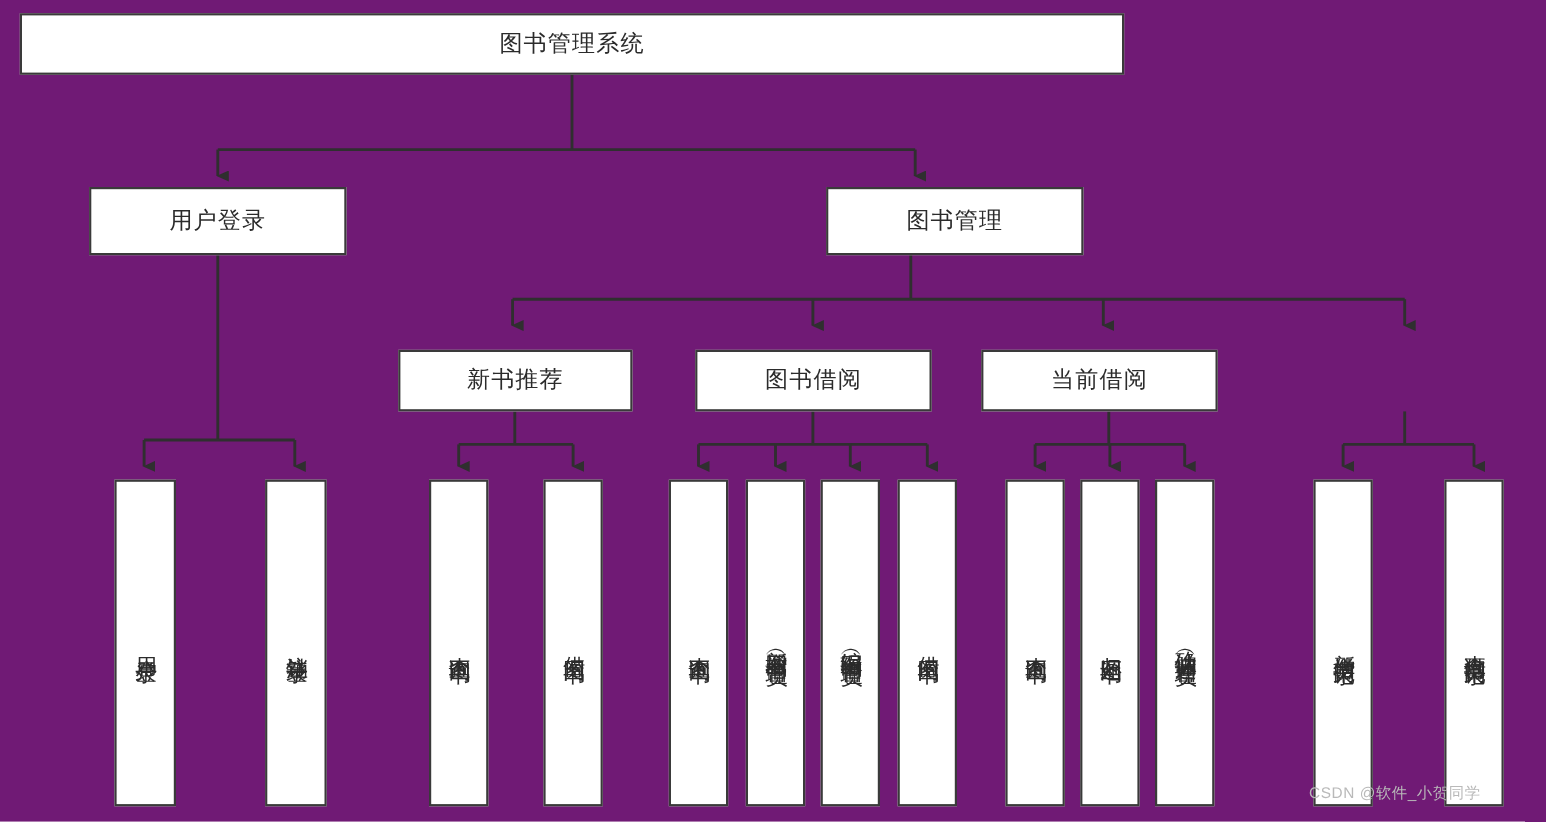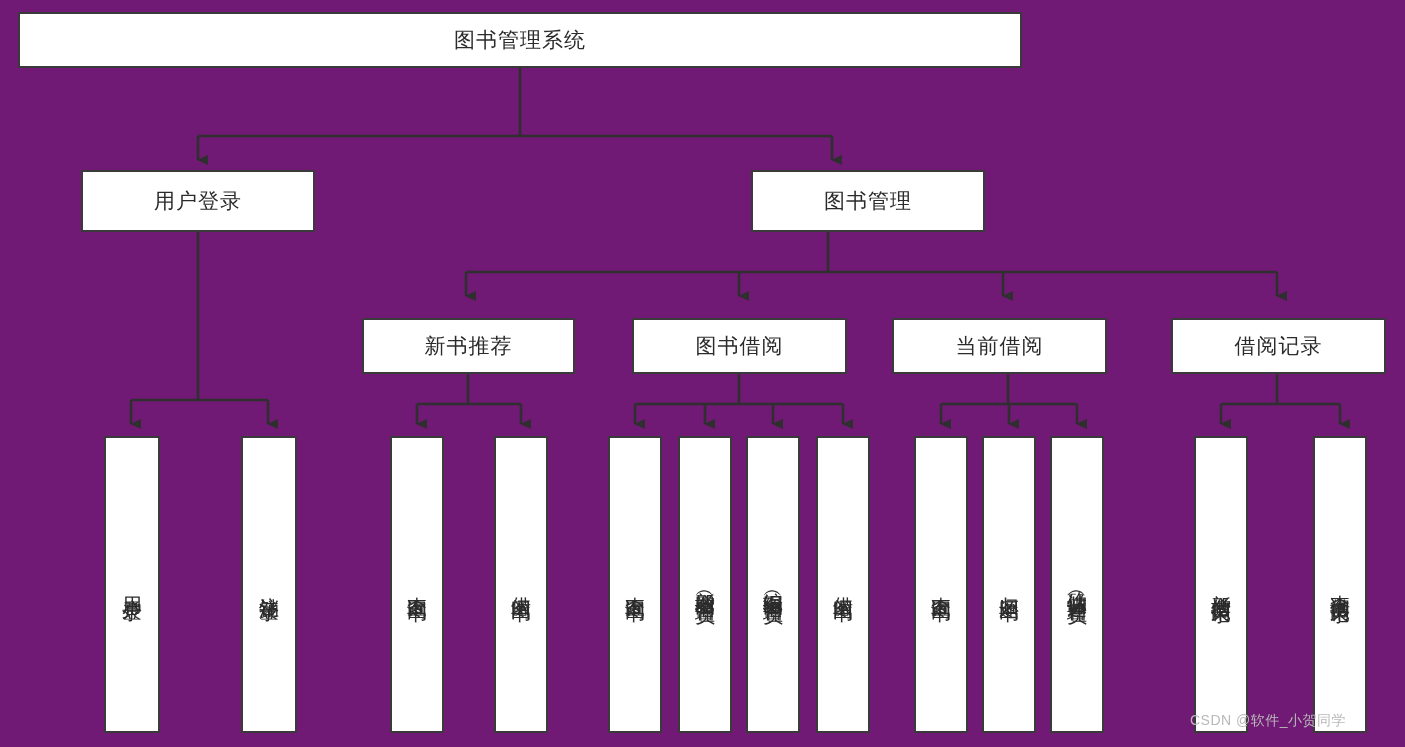--- a/index.html
+++ b/index.html
@@ -132,23 +132,20 @@
 
   <div class="node horiz" style="left:362px; top:318px; width:213px; height:56px;">
     <span class="label">新书推荐</span>
   </div>
   <div class="node horiz" style="left:632px; top:318px; width:215px; height:56px;text-align:right;">
     <span class="label">图书借阅</span>
   </div>
   <div class="node horiz" style="left:880px; top:318px; width:215px; height:56px;margin-left:12px;">
     <span class="label">当前借阅</span>
   </div>
-  <div class="node horiz" style="left:1171px; top:318px; width:215px; height:56px;">
-    <span class="label">借阅记录</span>
-  </div>
 
   <div class="node vert" style="left:104px; top:436px; width:56px; height:297px;">
     <span class="label">用户登录</span>
   </div>
   <div class="node vert" style="left:241px; top:436px; width:56px; height:297px;">
     <span class="label">注销登录</span>
   </div>
 
   <div class="node vert" style="left:390px; top:436px; width:54px; height:297px;">
     <span class="label">查询图书</span>

